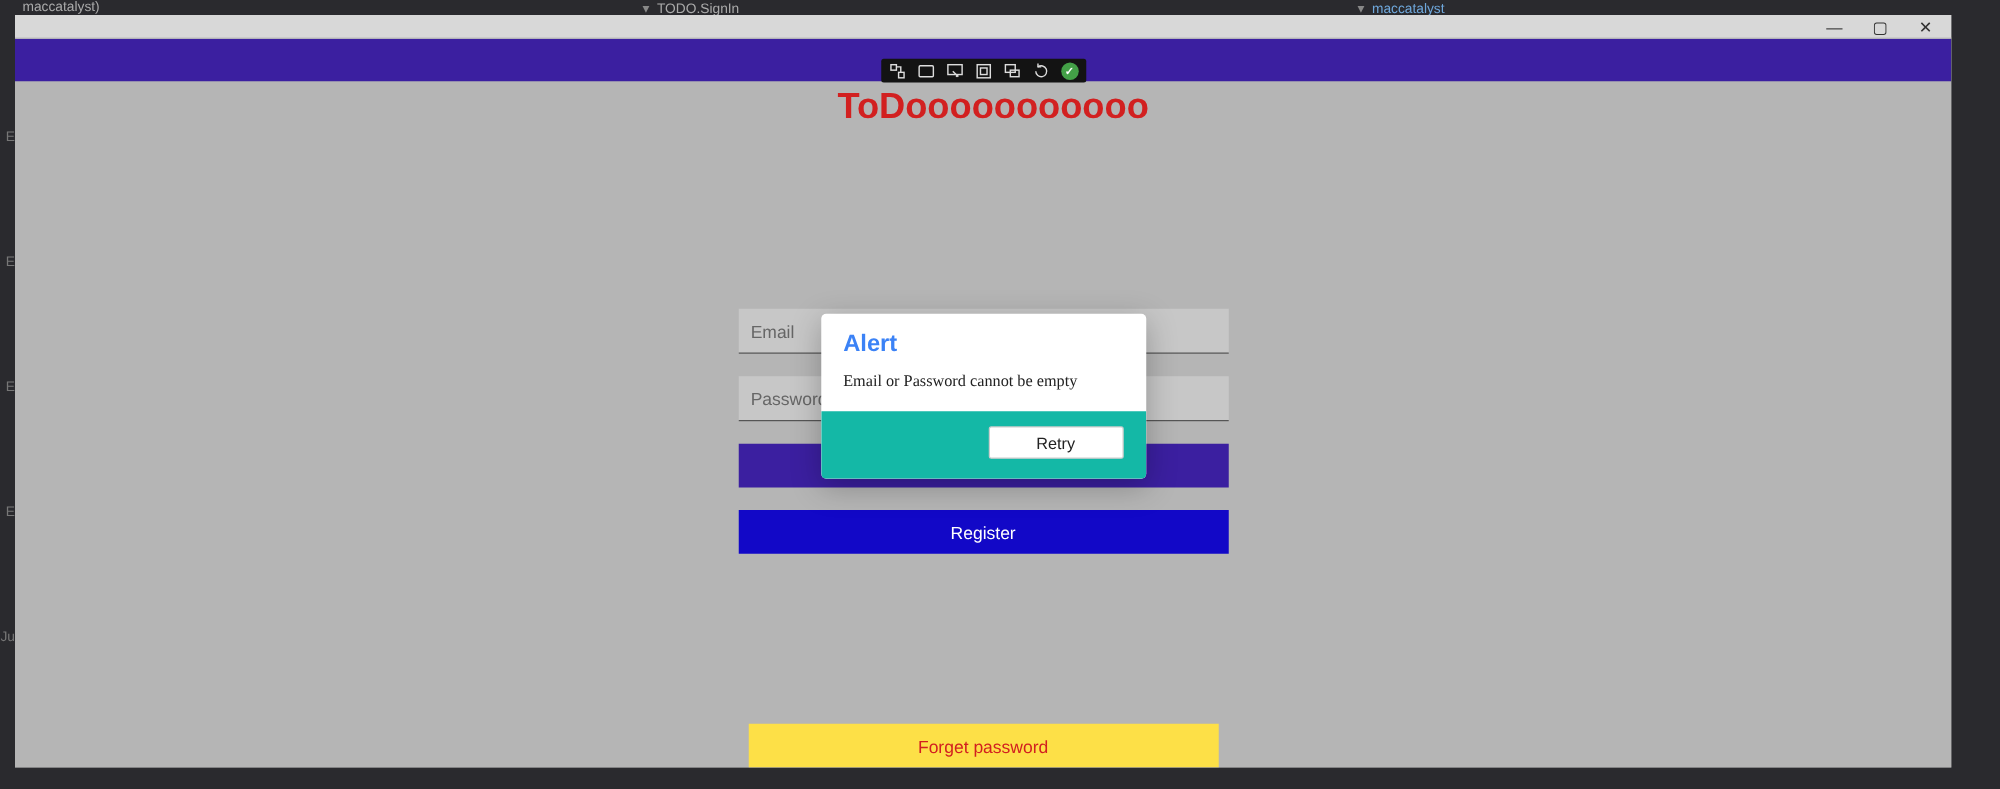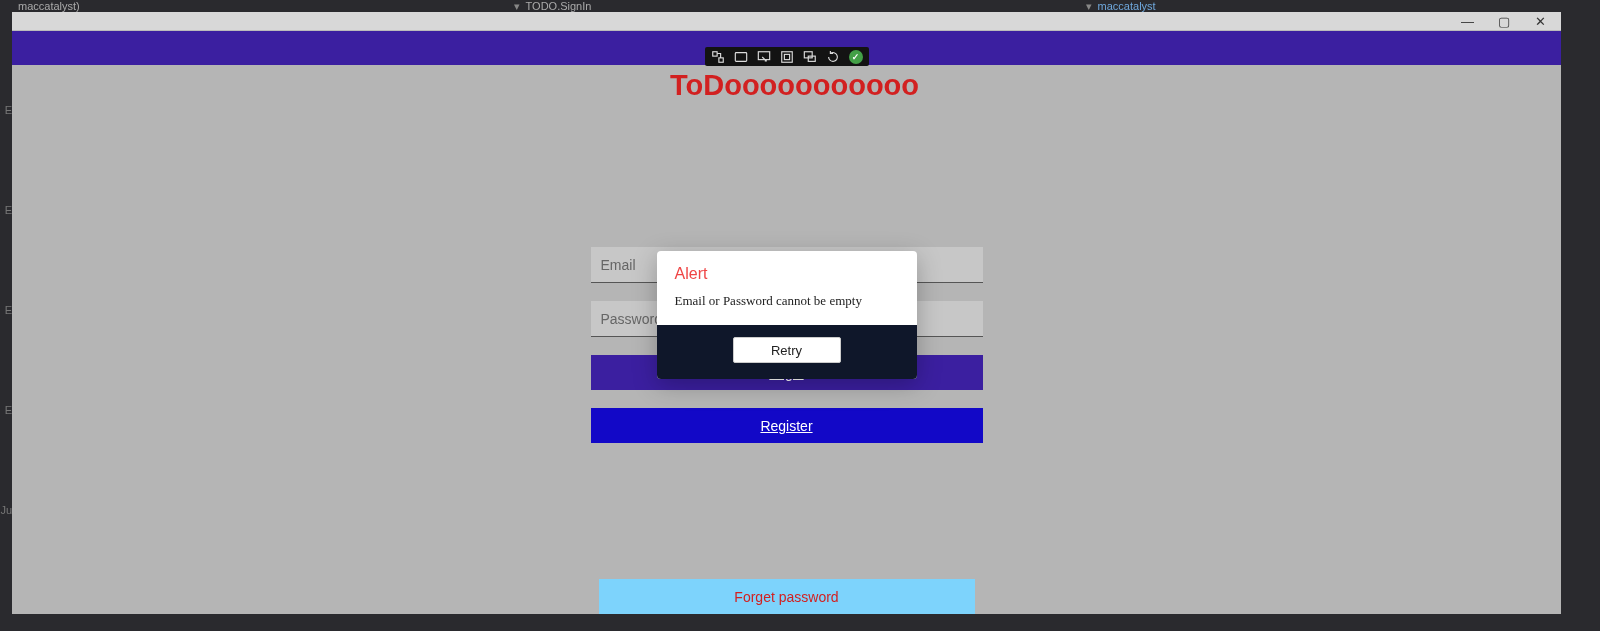--- a/index.html
+++ b/index.html
@@ -80,31 +80,30 @@
       color: #444;
     }
     .tfield::placeholder { color: #666; }
 
     .btn {
       height: 35px;
       color: #fff;
       display: flex; align-items: center; justify-content: center;
       font-size: 14px;
       cursor: default;
-      text-decoration: underline;
     }
     .btn-login { background: #3b1fa0; }
     .btn-register { background: #1208c7; }
 
     .forget-bar {
       position: absolute;
       left: 50%; transform: translateX(-50%);
       top: 548px;
       width: 376px; height: 35px;
-      background: #7dd3fc;
+      background: #fde047;
       color: #d22020;
       display: flex; align-items: center; justify-content: center;
       font-size: 14px;
     }
 
     
     .debug-toolbar {
       position: absolute;
       left: 50%; top: 16px;
       transform: translateX(-50%);
@@ -131,26 +130,26 @@
       left: 50%; top: 220px;
       transform: translateX(-50%);
       width: 260px;
       background: #fff;
       border-radius: 4px;
       box-shadow: 0 6px 24px rgba(0,0,0,0.25);
       display: flex; flex-direction: column;
       overflow: hidden;
     }
     .modal-top { padding: 14px 18px 16px; }
-    .modal-title { font-size: 16px; font-weight: 400; color: #ef4444; margin-bottom: 10px; }
+    .modal-title { font-size: 19px; font-weight: 700; color: #3b82f6; margin-bottom: 10px; }
     .modal-msg { font-size: 13px; color: #222; font-family: Liberation Serif, serif; }
     .modal-actions {
-      background: #0f172a;
+      background: #14b8a6;
       padding: 12px 18px 16px;
-      display: flex; justify-content: center;
+      display: flex; justify-content: flex-end;
     }
     .modal-btn {
       min-width: 108px; height: 26px;
       background: #fff;
       border: 1px solid #ccc;
       border-radius: 2px;
       font-size: 13px; color: #222;
       display: flex; align-items: center; justify-content: center;
     }
   </style>

